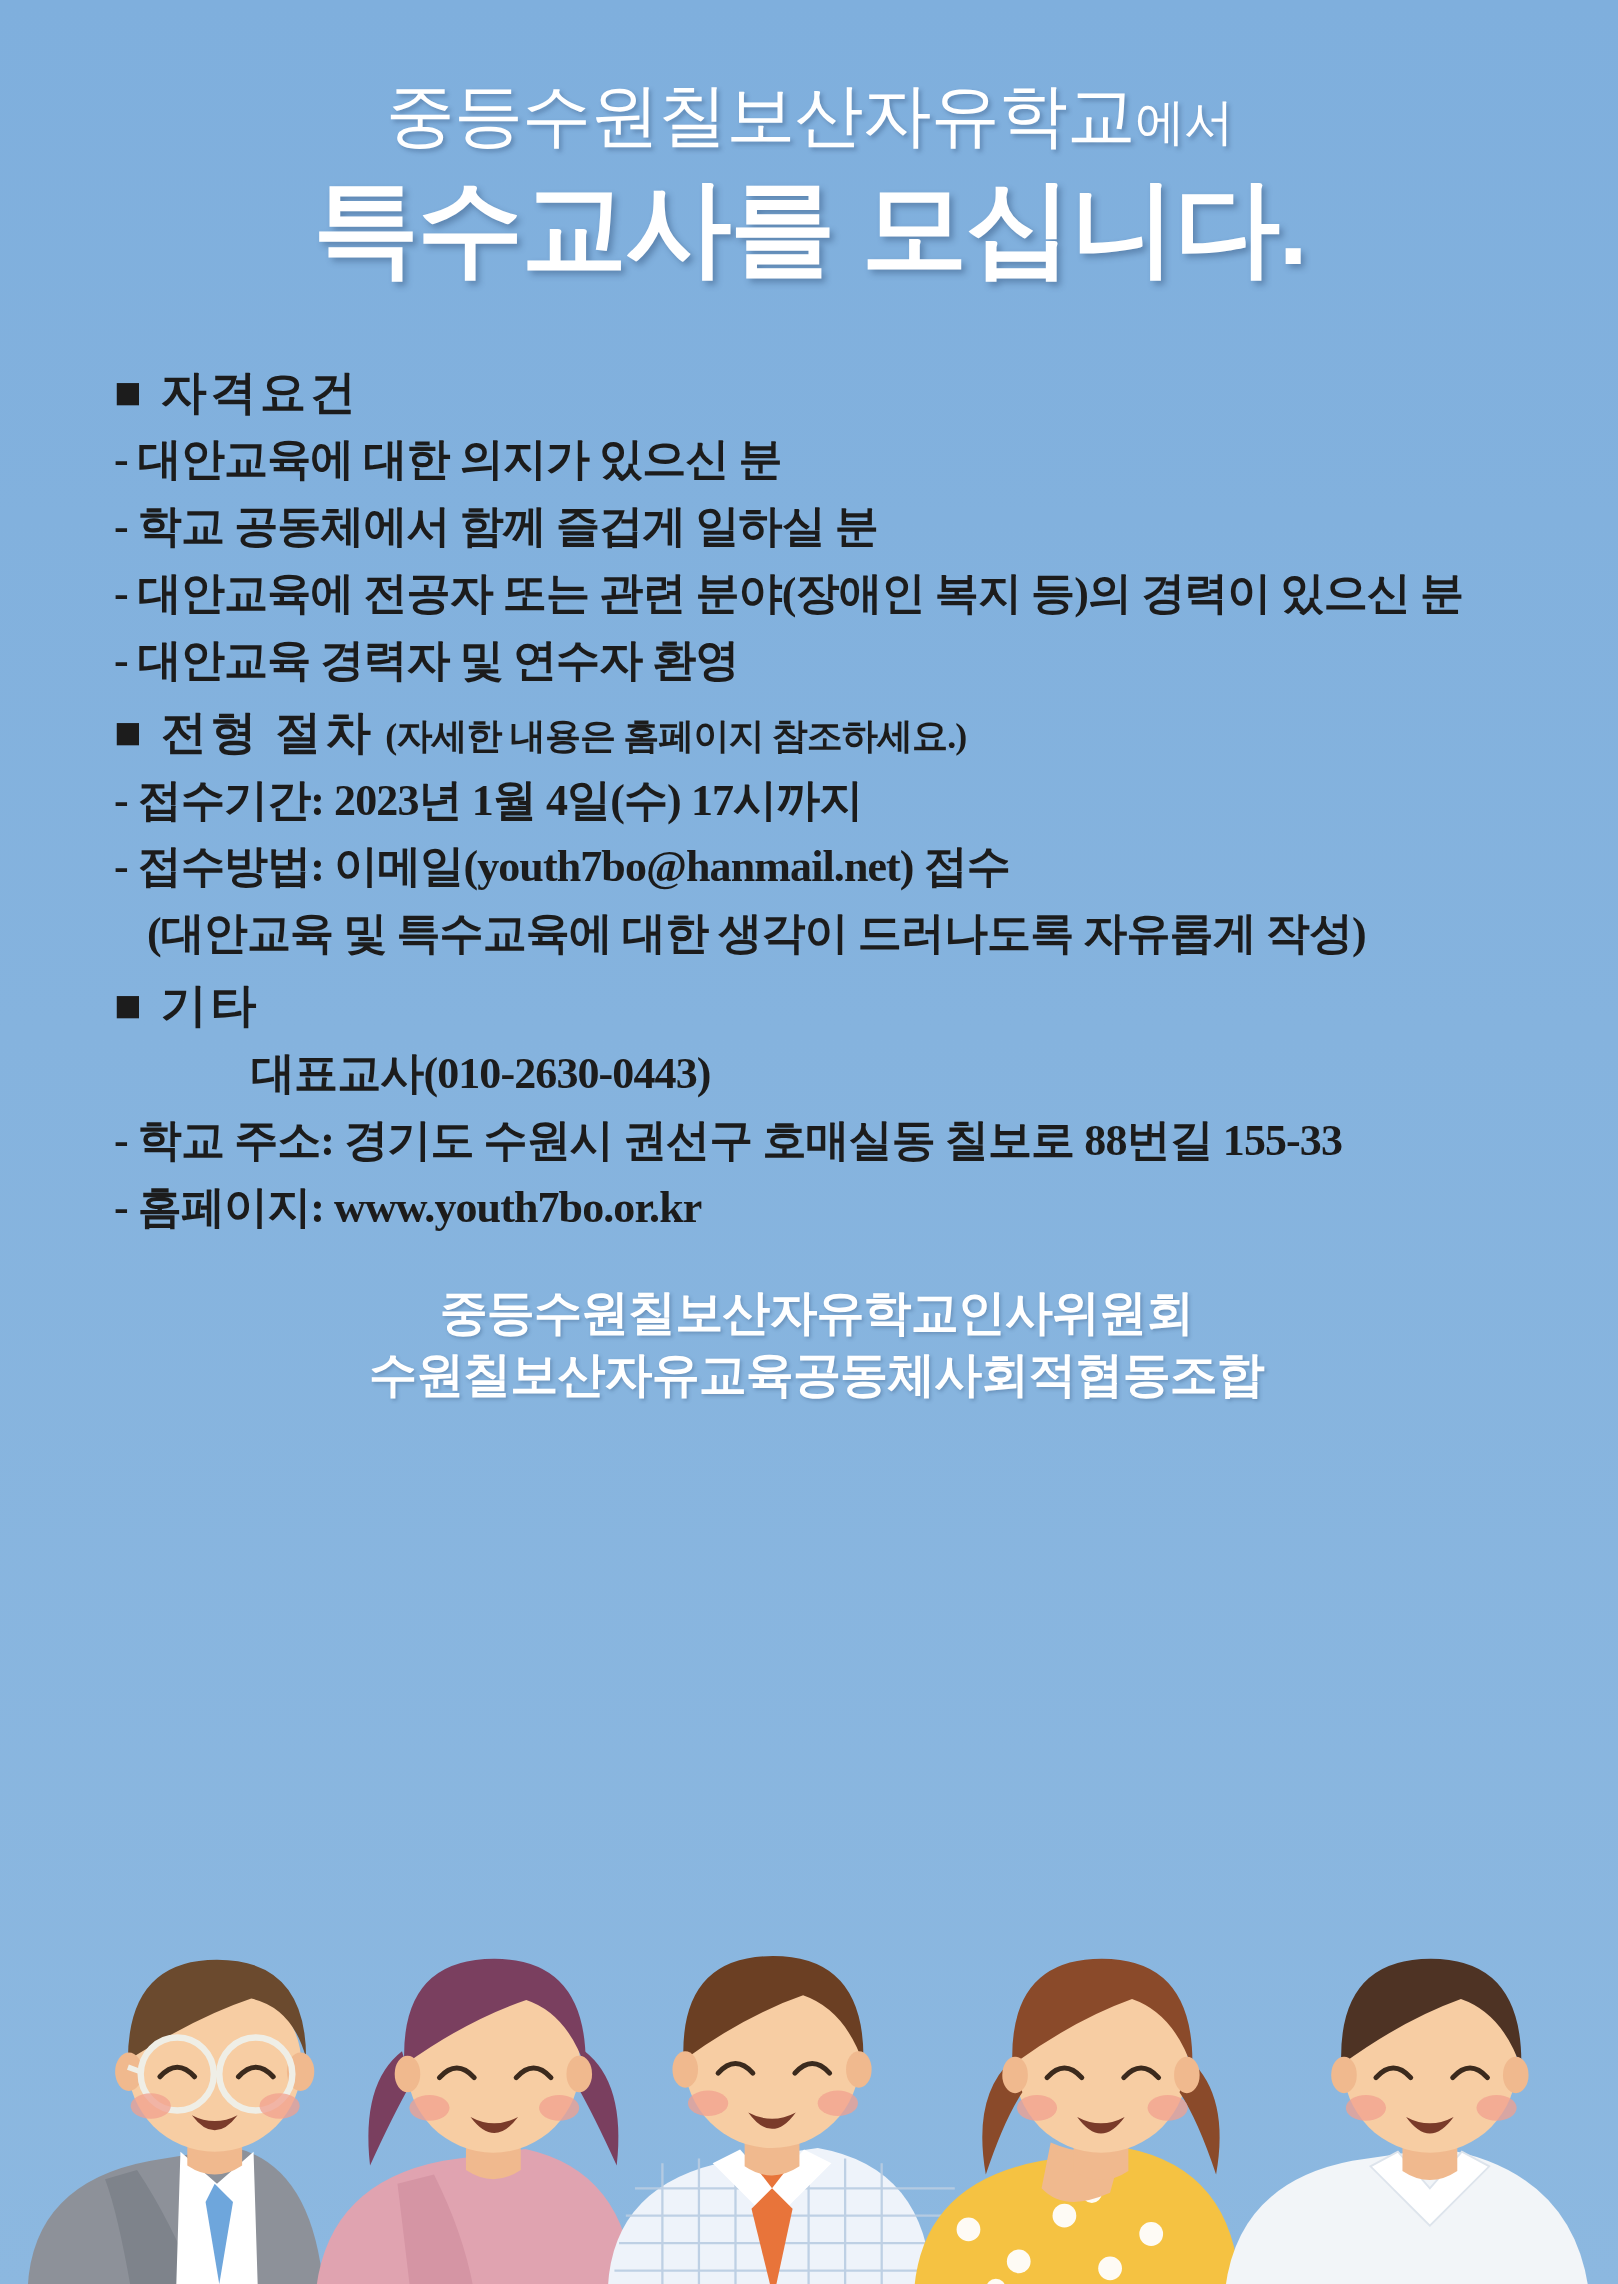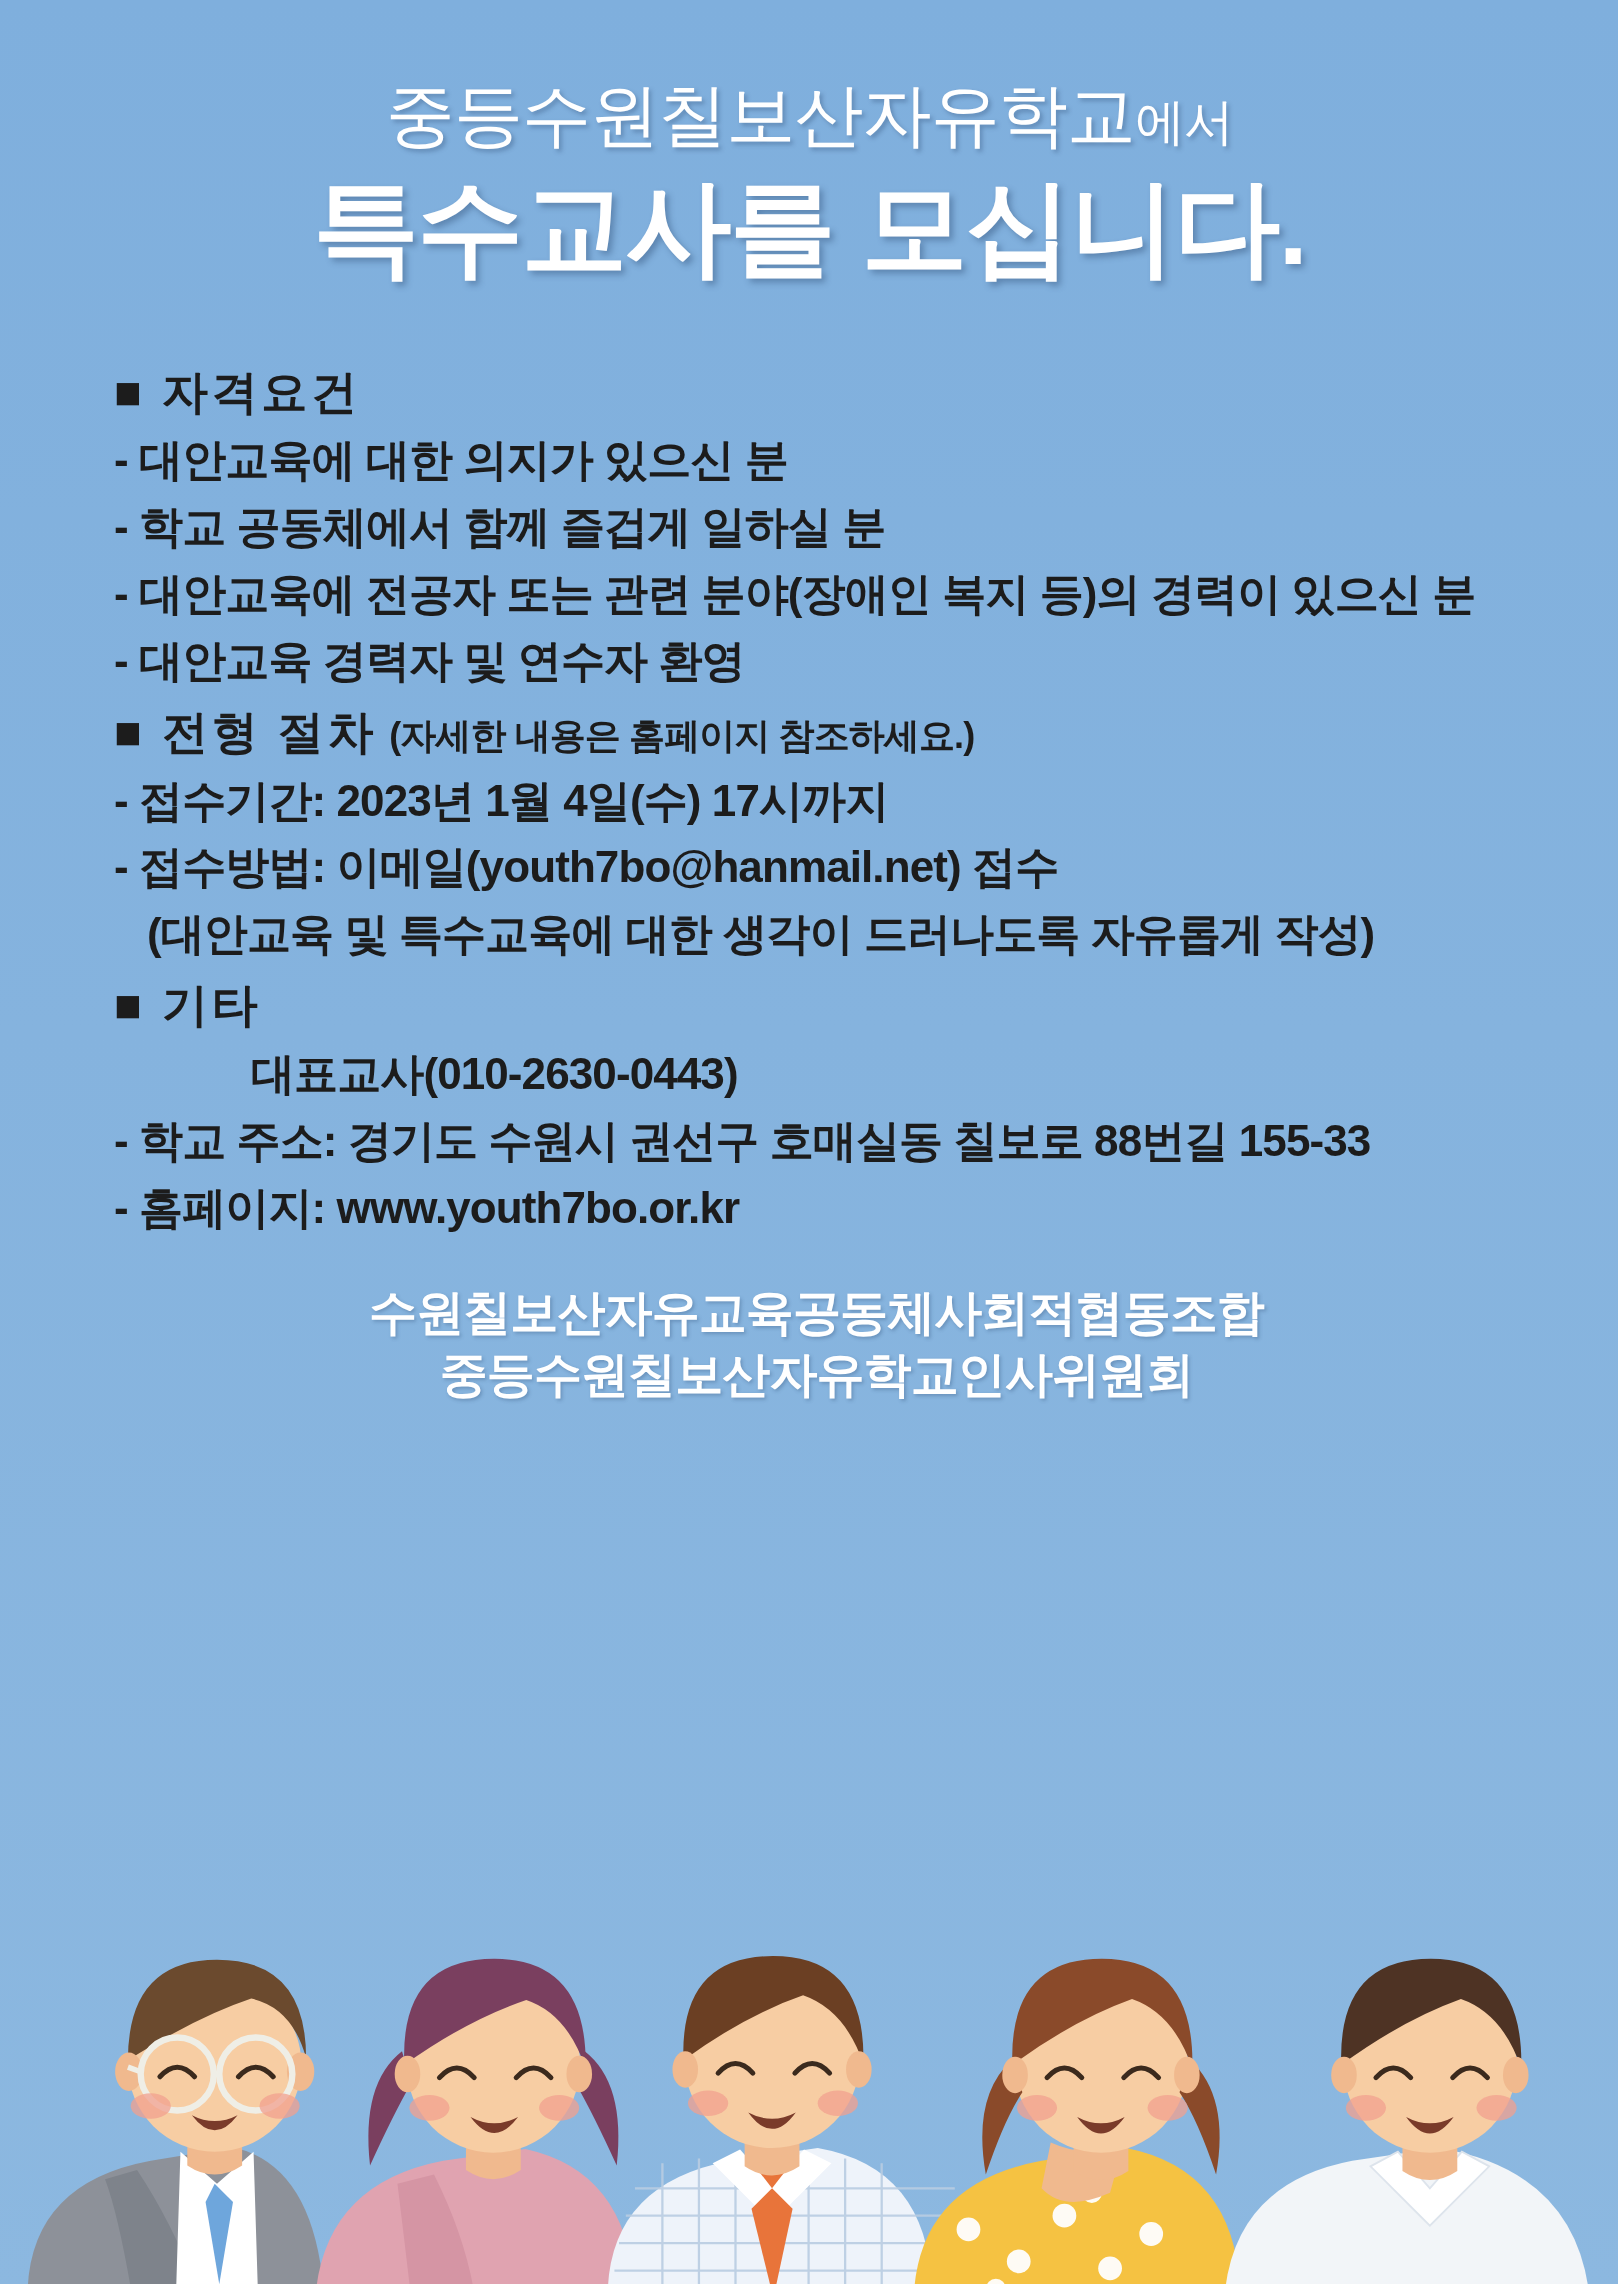--- a/index.html
+++ b/index.html
@@ -43,20 +43,21 @@
     line-height: 1.15;
     margin-top: 12.8px;
   }
 
   
   .content {
     position: relative;
     margin: 69px 0 0 0;
     padding: 0 100px 0 114px;
     color: #1c1c1c;
+    font-family: Liberation Serif, serif;
   }
   .line {
     font-size: 44px;
     font-weight: bold;
     line-height: 1.52;
     letter-spacing: -0.9px;
     white-space: pre;
   }
   .line.heading {
     font-size: 46px;
@@ -126,22 +127,22 @@
     <div class="line">- 접수기간: 2023년 1월 4일(수) 17시까지</div>
     <div class="line">- 접수방법: 이메일(youth7bo@hanmail.net) 접수</div>
     <div class="line indent">(대안교육 및 특수교육에 대한 생각이 드러나도록 자유롭게 작성)</div>
 
     <div class="line heading heading-sq">■ 기타</div>
     <div class="line indent2">대표교사(010-2630-0443)</div>
     <div class="line">- 학교 주소: 경기도 수원시 권선구 호매실동 칠보로 88번길 155-33</div>
     <div class="line">- 홈페이지: www.youth7bo.or.kr</div>
 
     <div class="org">
+      <div class="org-line">중등수원칠보산자유학교인사위원회</div>
       <div class="org-line">수원칠보산자유교육공동체사회적협동조합</div>
-      <div class="org-line">중등수원칠보산자유학교인사위원회</div>
     </div>
   </div>
 
   <svg class="illustration" viewBox="0 0 3544 840" preserveAspectRatio="none">
     <defs>
       <g id="smileEye">
         <path d="M-38 0 q38 -42 76 0" stroke="#3b2a1d" stroke-width="11" fill="none" stroke-linecap="round"></path>
       </g>
     </defs>
 

